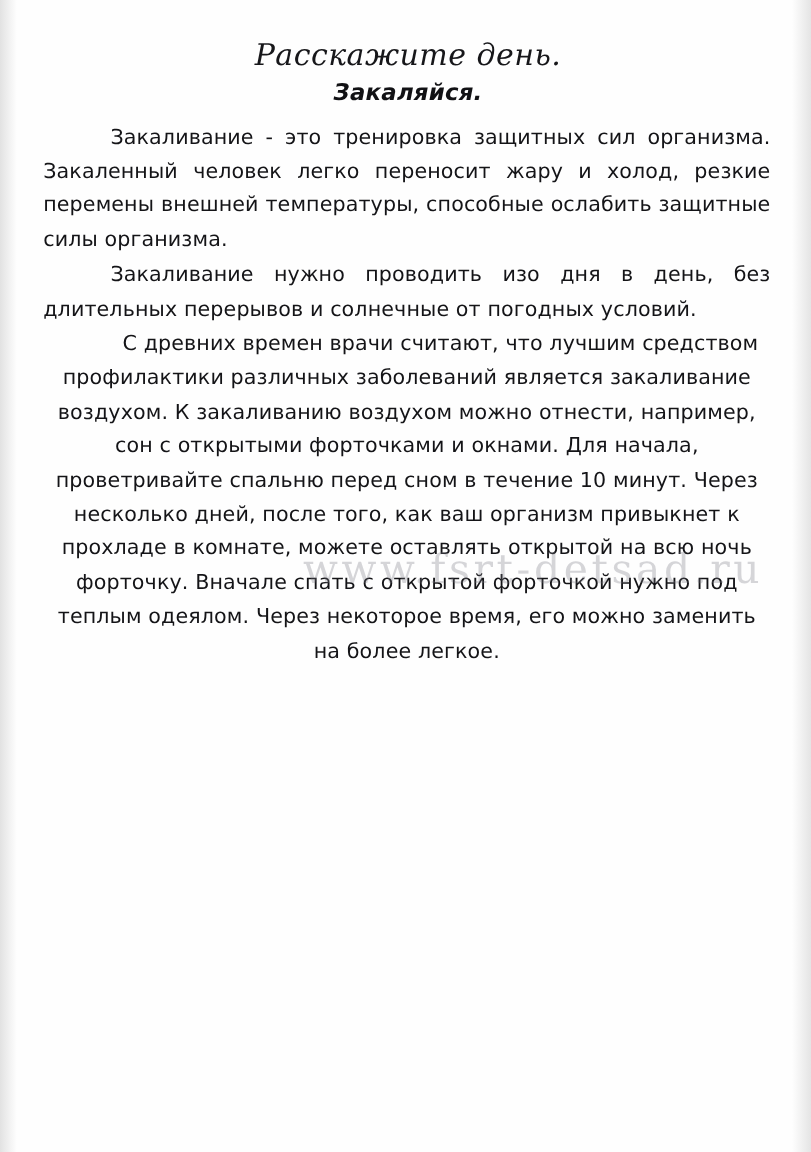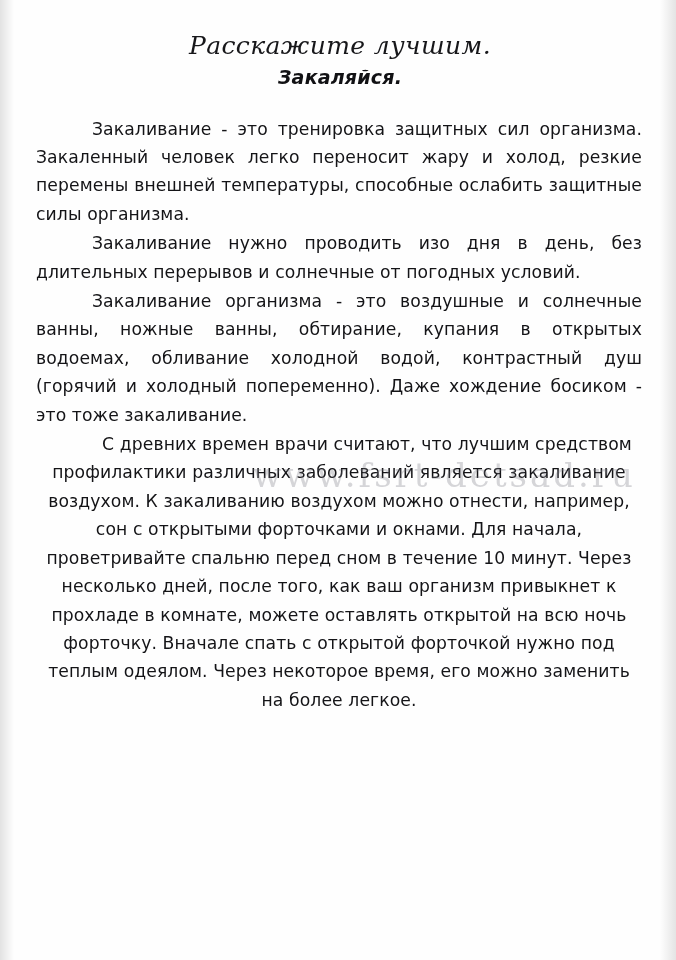--- a/index.html
+++ b/index.html
@@ -60,21 +60,21 @@
     font-family: "DejaVu Sans", sans-serif;
     font-style: italic;
     font-weight: bold;
     font-size: 19px;
     color: #111114;
     letter-spacing: 0.2px;
     margin-top: 6px;
     line-height: 1.15;
   }
   .body-text {
-    margin-top: 26px;
+    margin-top: 12px;
     padding: 0 12px 0 10px;
   }
   .para {
     font-family: "DejaVu Sans", sans-serif;
     font-size: 17.2px;
     line-height: 28.4px;
     color: #141417;
     text-align: justify;
     text-indent: 56px;
     margin: 0 0 1px 0;
@@ -98,27 +98,26 @@
     white-space: nowrap;
   }
 </style>
 </head>
 <body>
 
 <div class="page">
   <div class="sheet">
 
     <div class="title-block">
-      <div class="title-line-1">Расскажите лучшим.</div>
+      <div class="title-line-1">Расскажите день.</div>
       <div class="title-line-2">Закаляйся.</div>
     </div>
 
     <div class="body-text">
       <p class="para">Закаливание - это тренировка защитных сил организма. Закаленный человек легко переносит жару и холод, резкие перемены внешней температуры, способные ослабить защитные силы организма.</p>
       <p class="para">Закаливание нужно проводить изо дня в день, без длительных перерывов и солнечные от погодных условий.</p>
-      <p class="para">Закаливание организма - это воздушные и солнечные ванны, ножные ванны, обтирание, купания в открытых водоемах, обливание холодной водой, контрастный душ (горячий и холодный попеременно). Даже хождение босиком - это тоже закаливание.</p>
       <p class="para">С древних времен врачи считают, что лучшим средством профилактики различных заболеваний является закаливание воздухом. К закаливанию воздухом можно отнести, например, сон с открытыми форточками и окнами. Для начала, проветривайте спальню перед сном в течение 10 минут. Через несколько дней, после того, как ваш организм привыкнет к прохладе в комнате, можете оставлять открытой на всю ночь форточку. Вначале спать с открытой форточкой нужно под теплым одеялом. Через некоторое время, его можно заменить на более легкое.</p>
     </div>
 
   </div>
 
   <div class="watermark">www.fsrt-detsad.ru</div>
 </div>
 
 </body></html>

